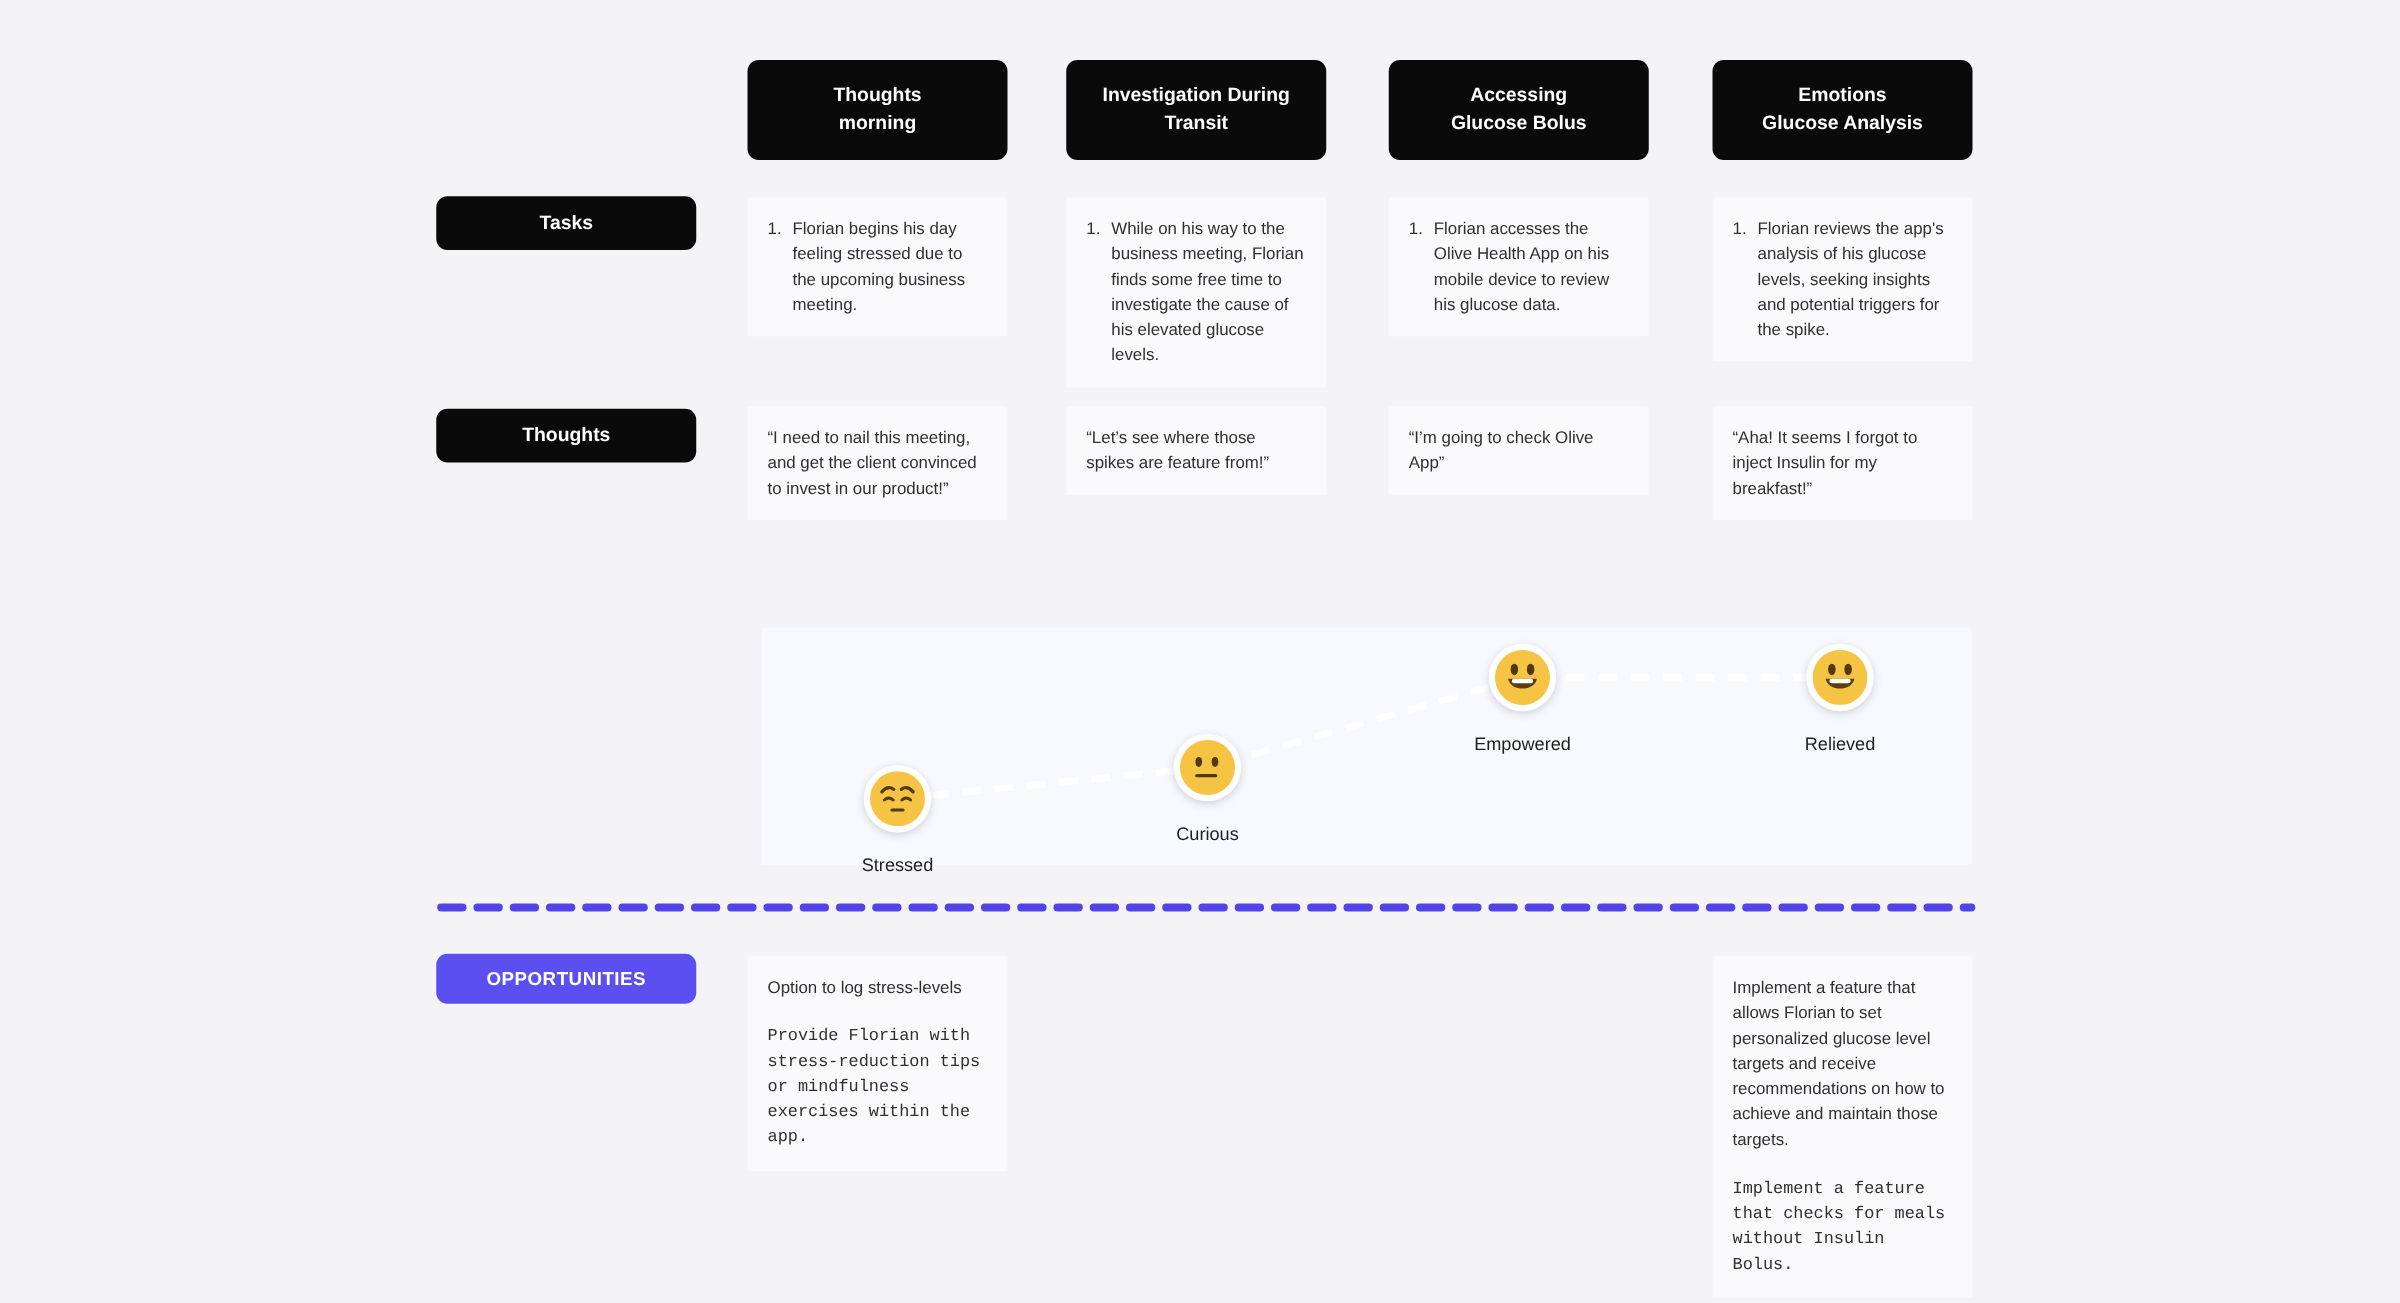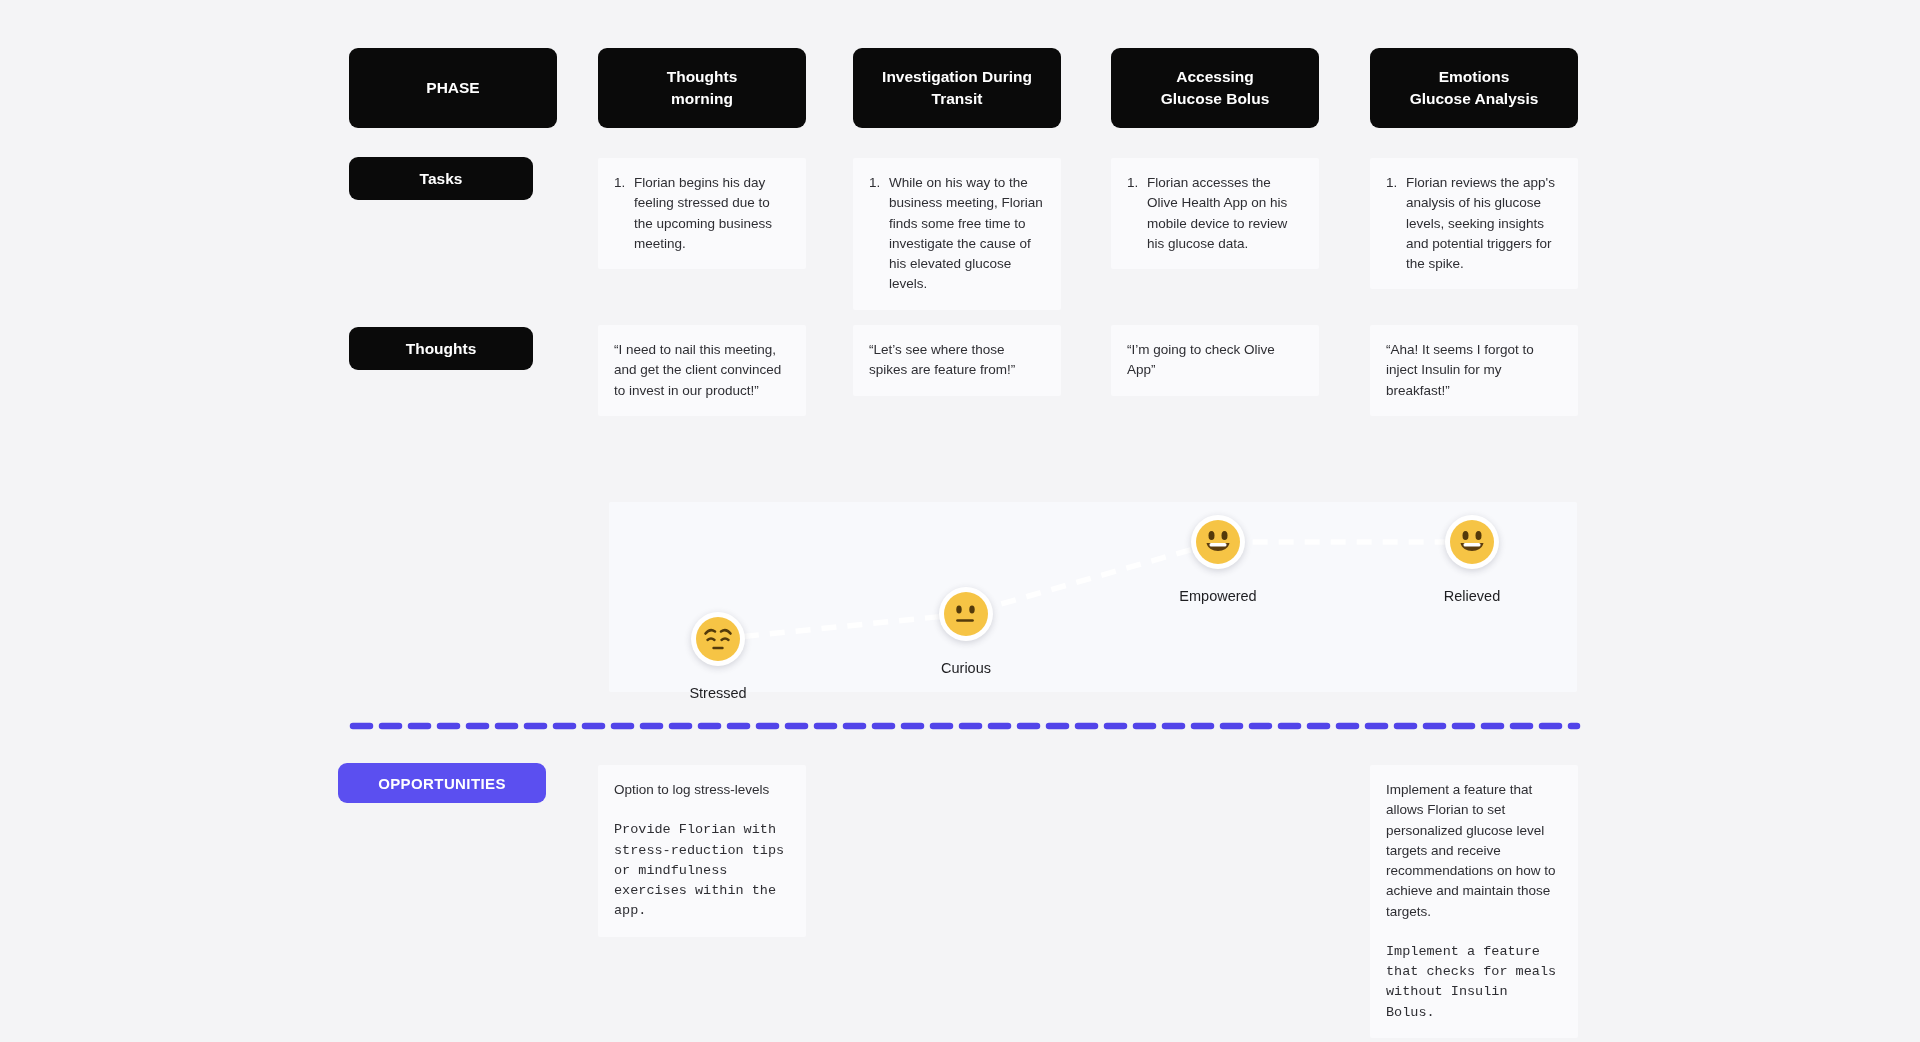--- a/index.html
+++ b/index.html
@@ -7,22 +7,22 @@
     position:relative;width:1920px;height:1042px;background:#f4f4f6;
     font-family:"Liberation Sans",sans-serif;color:#26262a;overflow:hidden;
   }
   
   .pill{
     position:absolute;display:flex;align-items:center;justify-content:center;
     background:#0a0a0a;color:#fff;font-weight:700;text-align:center;
     border-radius:9px;box-sizing:border-box;
   }
   .pill-phase{width:208px;height:80px;top:48px;font-size:15.5px;line-height:1.45;white-space:pre-line;padding:0 14px;}
-  .pill-row{left:349px;width:184px;height:43px;font-size:15.5px;}
-  .pill-opp{left:338px;width:208px;height:40px;top:763px;background:#5b4ff0;font-size:15px;letter-spacing:.4px;}
+  .pill-row{left:349px;width:208px;height:43px;font-size:15.5px;}
+  .pill-opp{left:349px;width:208px;height:40px;top:763px;background:#5b4ff0;font-size:15px;letter-spacing:.4px;}
   
   .cell{
     position:absolute;width:208px;box-sizing:border-box;background:#fafafc;
     border-radius:2px;padding:15px 16px;font-size:13.5px;line-height:1.5;color:#2e2e33;
   }
   .num-item{display:flex;}
   .num-item .num{flex:0 0 20px;}
   .num-item .txt{flex:1;}
   .opp-par + .opp-par{margin-top:20px;font-family:Liberation Mono, monospace;}
   
@@ -35,23 +35,20 @@
   }
   .e-label{margin-top:19px;font-size:14.5px;color:#1e1e21;}
   
   .divider{position:absolute;left:349px;top:721px;}
 </style>
 </head>
 <body>
 
 <div class="board">
 
-  <div class="pill pill-phase" style="left:349px">
-    <span>PHASE</span>
-  </div>
   <div class="pill pill-phase" style="left:598px">
     <span>Thoughts
 morning</span>
   </div>
   <div class="pill pill-phase" style="left:853px">
     <span>Investigation During
 Transit</span>
   </div>
   <div class="pill pill-phase" style="left:1111px">
     <span>Accessing

